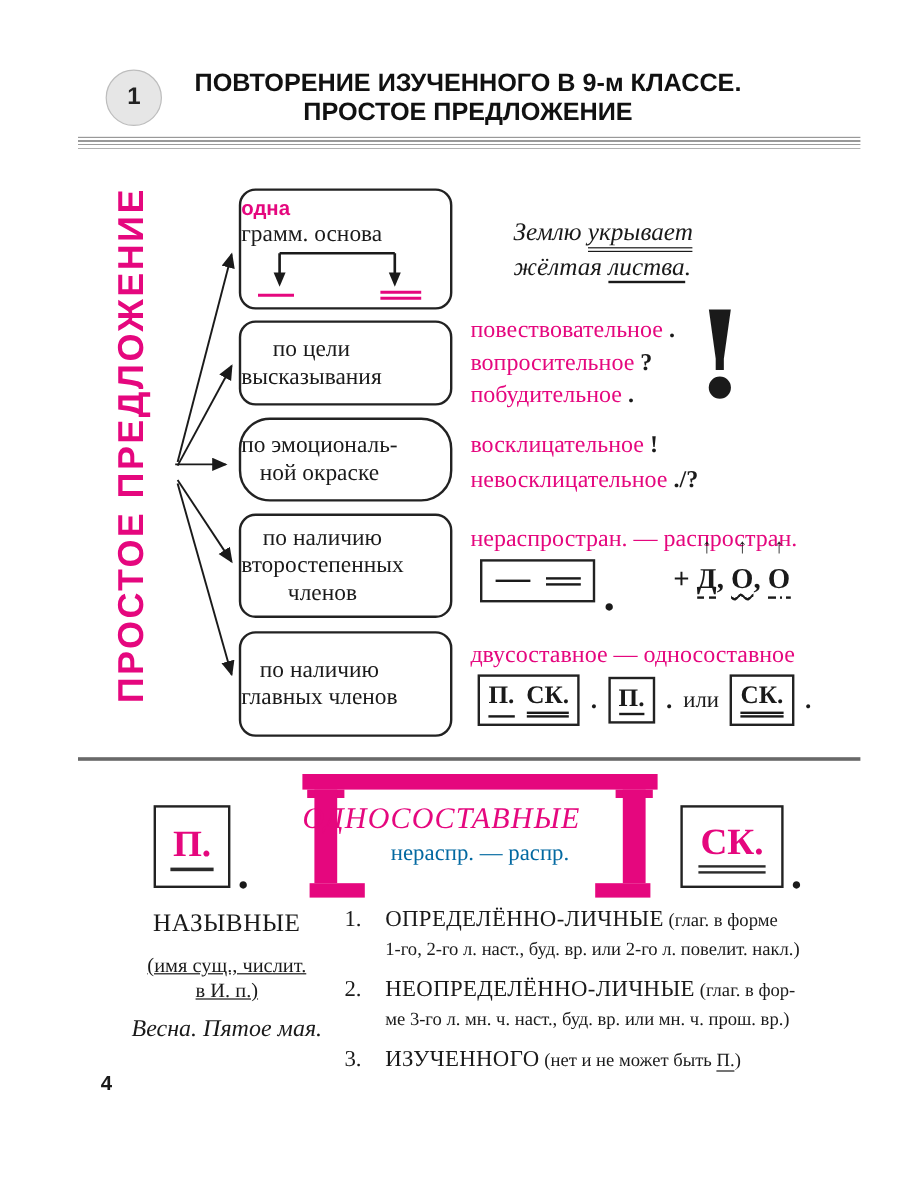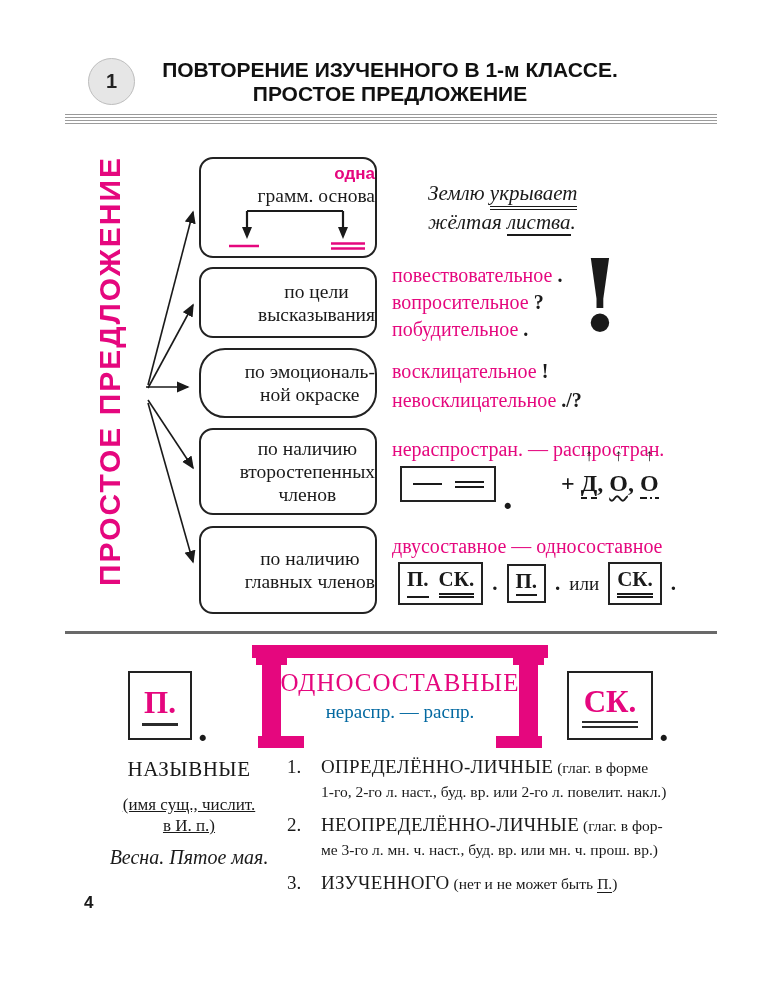--- a/index.html
+++ b/index.html
@@ -19,21 +19,21 @@
   .midrule{position:absolute;left:65px;top:631px;width:652px;height:3px;background:#696969;}
 
   
   .side-label{position:absolute;left:-87px;top:366px;width:400px;height:40px;
               transform:rotate(-90deg);text-align:center;
               font-family:"Liberation Sans",sans-serif;font-weight:bold;font-size:30px;letter-spacing:2px;
               color:var(--accent);white-space:nowrap;}
 
   
   .sbox{position:absolute;left:199px;width:178px;border:2px solid #222;border-radius:14px;
-        box-sizing:border-box;display:flex;flex-direction:column;align-items:flex-end;justify-content:center;
+        box-sizing:border-box;display:flex;flex-direction:column;align-items:flex-start;justify-content:center;
         background:#fff;}
   .sbox-label{font-size:19.5px;line-height:23px;text-align:center;white-space:pre-line;}
   .sbox-accent{font-family:"Liberation Sans",sans-serif;font-weight:bold;font-size:17px;color:var(--accent);}
 
   
   .example{position:absolute;left:392px;top:179px;font-style:italic;font-size:21px;line-height:29px;margin-left:36px;}
   .u-single{border-bottom:2px solid #1a1a1a;}
   .u-double{border-bottom:4px double #1a1a1a;padding-bottom:1px;}
   .mag{color:var(--accent);}
   .punct{color:#1a1a1a;font-weight:bold;}
@@ -70,22 +70,22 @@
 
   .bracket{position:absolute;left:252px;top:645px;width:296px;height:112px;}
   .bk{position:absolute;background:var(--accent);}
   .bk-top{left:0;top:0;width:296px;height:13px;}
   .bk-flare-l{left:4px;top:13px;width:31px;height:7px;}
   .bk-flare-r{right:4px;top:13px;width:31px;height:7px;}
   .bk-stem-l{left:10px;top:13px;width:19px;height:78px;}
   .bk-stem-r{right:10px;top:13px;width:19px;height:78px;}
   .bk-foot-l{left:6px;top:91px;width:46px;height:12px;}
   .bk-foot-r{right:6px;top:91px;width:46px;height:12px;}
-  .bk-title{position:absolute;left:0;top:24px;width:100%;text-align:center;color:var(--accent);
-            font-size:25px;letter-spacing:1px;}
+  .bk-title{position:absolute;left:0;top:24px;width:100%;text-align:left;color:var(--accent);
+            font-size:25px;letter-spacing:1px;font-style:italic;}
   .bk-sub{position:absolute;left:0;top:56px;width:100%;text-align:center;color:#0369a1;font-size:19px;}
 
   .nominal{position:absolute;left:88px;top:757px;width:202px;text-align:center;}
   .nominal .t{font-size:21px;letter-spacing:0.5px;}
   .nominal .n{font-size:17px;line-height:21px;white-space:pre-line;margin-top:12px;text-decoration:underline;}
   .nominal .ex{font-style:italic;font-size:20px;margin-top:10px;}
 
   .list{position:absolute;left:287px;top:755px;width:448px;}
   .li{position:relative;padding-left:34px;margin-bottom:9px;line-height:24px;}
   .li-num{position:absolute;left:0;top:0;font-size:19px;}
@@ -99,21 +99,21 @@
 </style>
 </head>
 <body>
 
 <div class="page" style="--accent:#e5077e;">
 
   <div class="badge">
     <span>1</span>
   </div>
   <div class="title">
-    <div>ПОВТОРЕНИЕ ИЗУЧЕННОГО В 1-м КЛАССЕ.</div>
+    <div>ПОВТОРЕНИЕ ИЗУЧЕННОГО В 9-м КЛАССЕ.</div>
     <div>ПРОСТОЕ ПРЕДЛОЖЕНИЕ</div>
   </div>
   <div class="toprule"></div>
 
   <div class="side-label">ПРОСТОЕ ПРЕДЛОЖЕНИЕ</div>
 
   <svg class="abs" style="left:138px;top:160px;" width="72" height="470" viewBox="0 0 72 470">
     <defs>
       <marker id="ah" markerWidth="9" markerHeight="8" refX="7" refY="3.5" orient="auto">
         <path d="M0,0 L8,3.5 L0,7 z" fill="#1a1a1a"></path>

